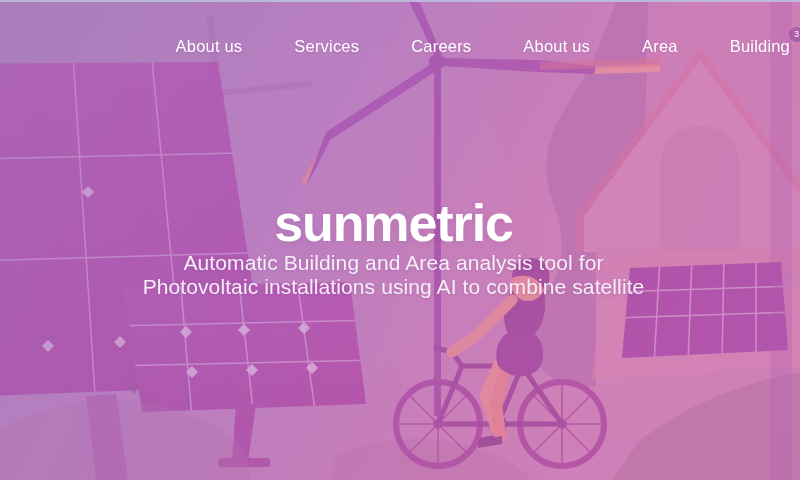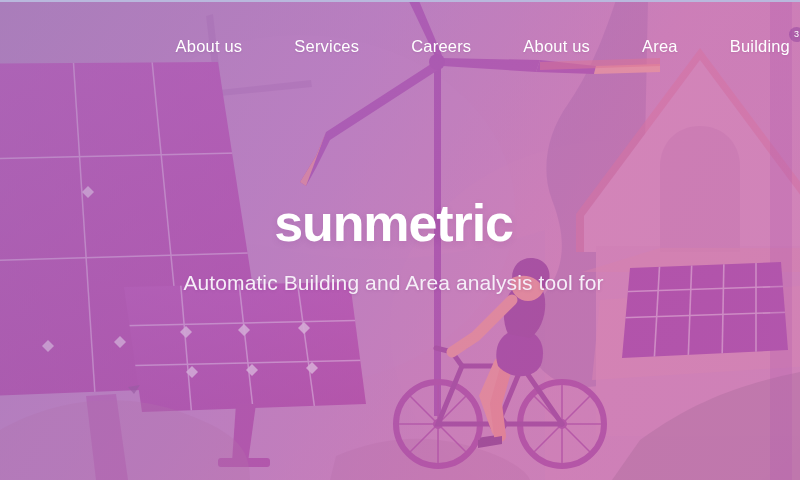--- a/index.html
+++ b/index.html
@@ -74,21 +74,20 @@
   }
   #brand {
     color:#ffffff;
     font-size:52px;
     font-weight:bold;
     letter-spacing:-1.1px;
     line-height:1.05;
     text-shadow:0 2px 6px rgba(120,55,130,.15);
   }
   #tagline {
-    margin-top:20px;
     color:#f6eef8;
     font-size:21px;
     line-height:1.18;
     letter-spacing:.1px;
     text-shadow:0 1px 3px rgba(120,55,130,.2);
   }
 </style>
 </head>
 <body>
 
@@ -308,16 +307,17 @@
     <div class="nav-item">
       <span>Building</span>
       <span class="nav-badge">3</span>
     </div>
   </nav>
 
   <div id="copy">
     <div id="brand">sunmetric</div>
     <div id="tagline">
       <div>Automatic Building and Area analysis tool for</div>
+      <div>Photovoltaic installations using AI to combine satellite</div>
     </div>
   </div>
 
 </div>
 
 </body></html>

